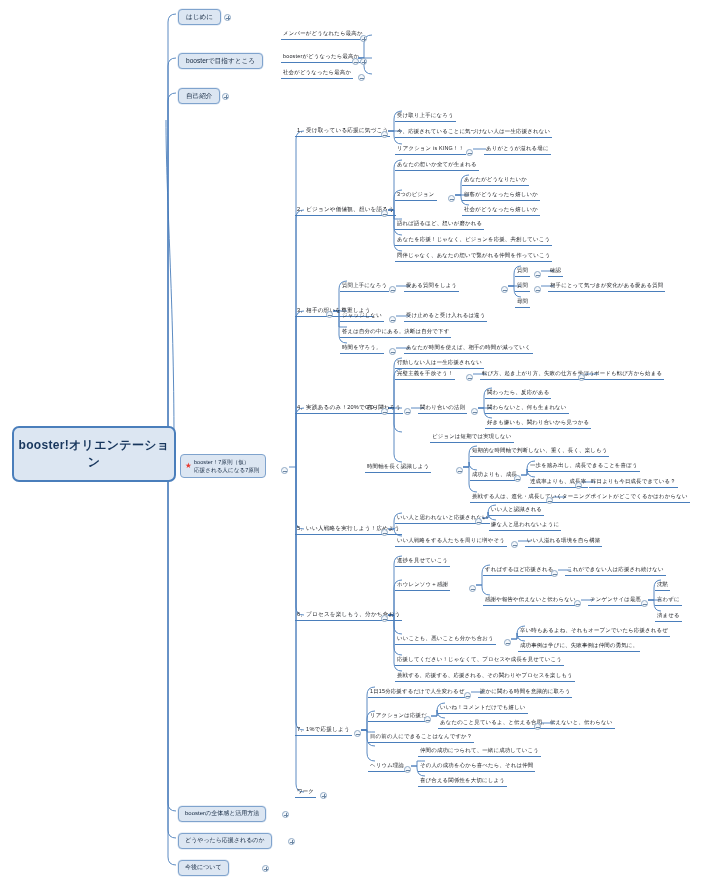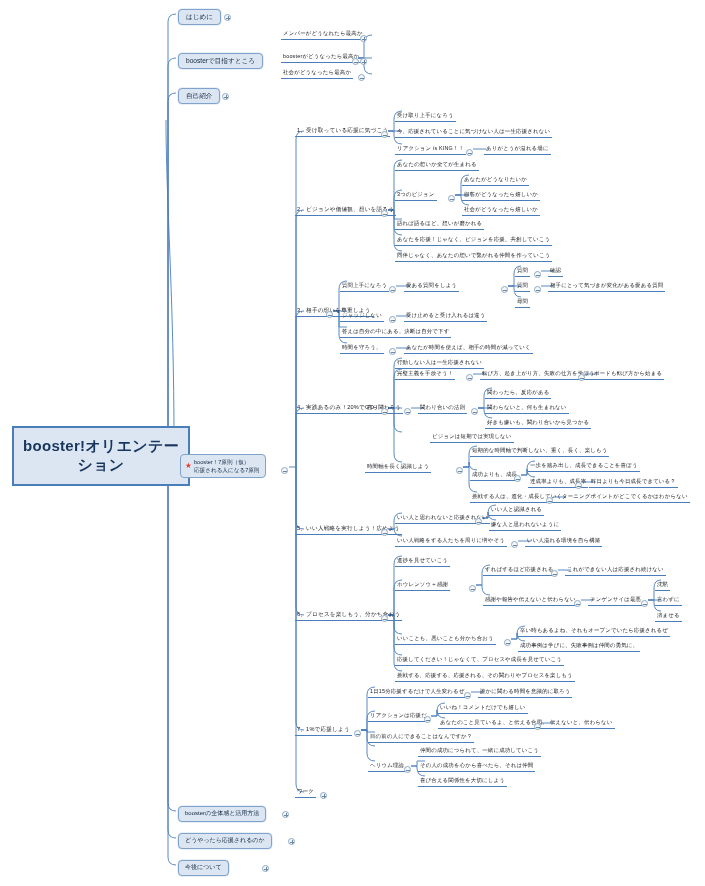--- a/index.html
+++ b/index.html
@@ -39,23 +39,23 @@
     color:#12263f;
     box-shadow:0 0 0 .5px rgba(127,163,205,.35);
   }
   .node.boxed.small{font-size:6px;padding:3px 6px;}
 
   
   #root{
     position:absolute;
     background:#dce6f2;
     border:2px solid #4a7ebb;
-    border-radius:0;
-    padding:9px 9px;
-    font-size:15px;
+    border-radius:7px;
+    padding:9px 2px;
+    font-size:12px;
     font-weight:bold;
     color:#17365d;
     letter-spacing:.3px;
     text-align:center;
   }
 
   
   #starred{
     position:absolute;
     background:#dce6f2;

